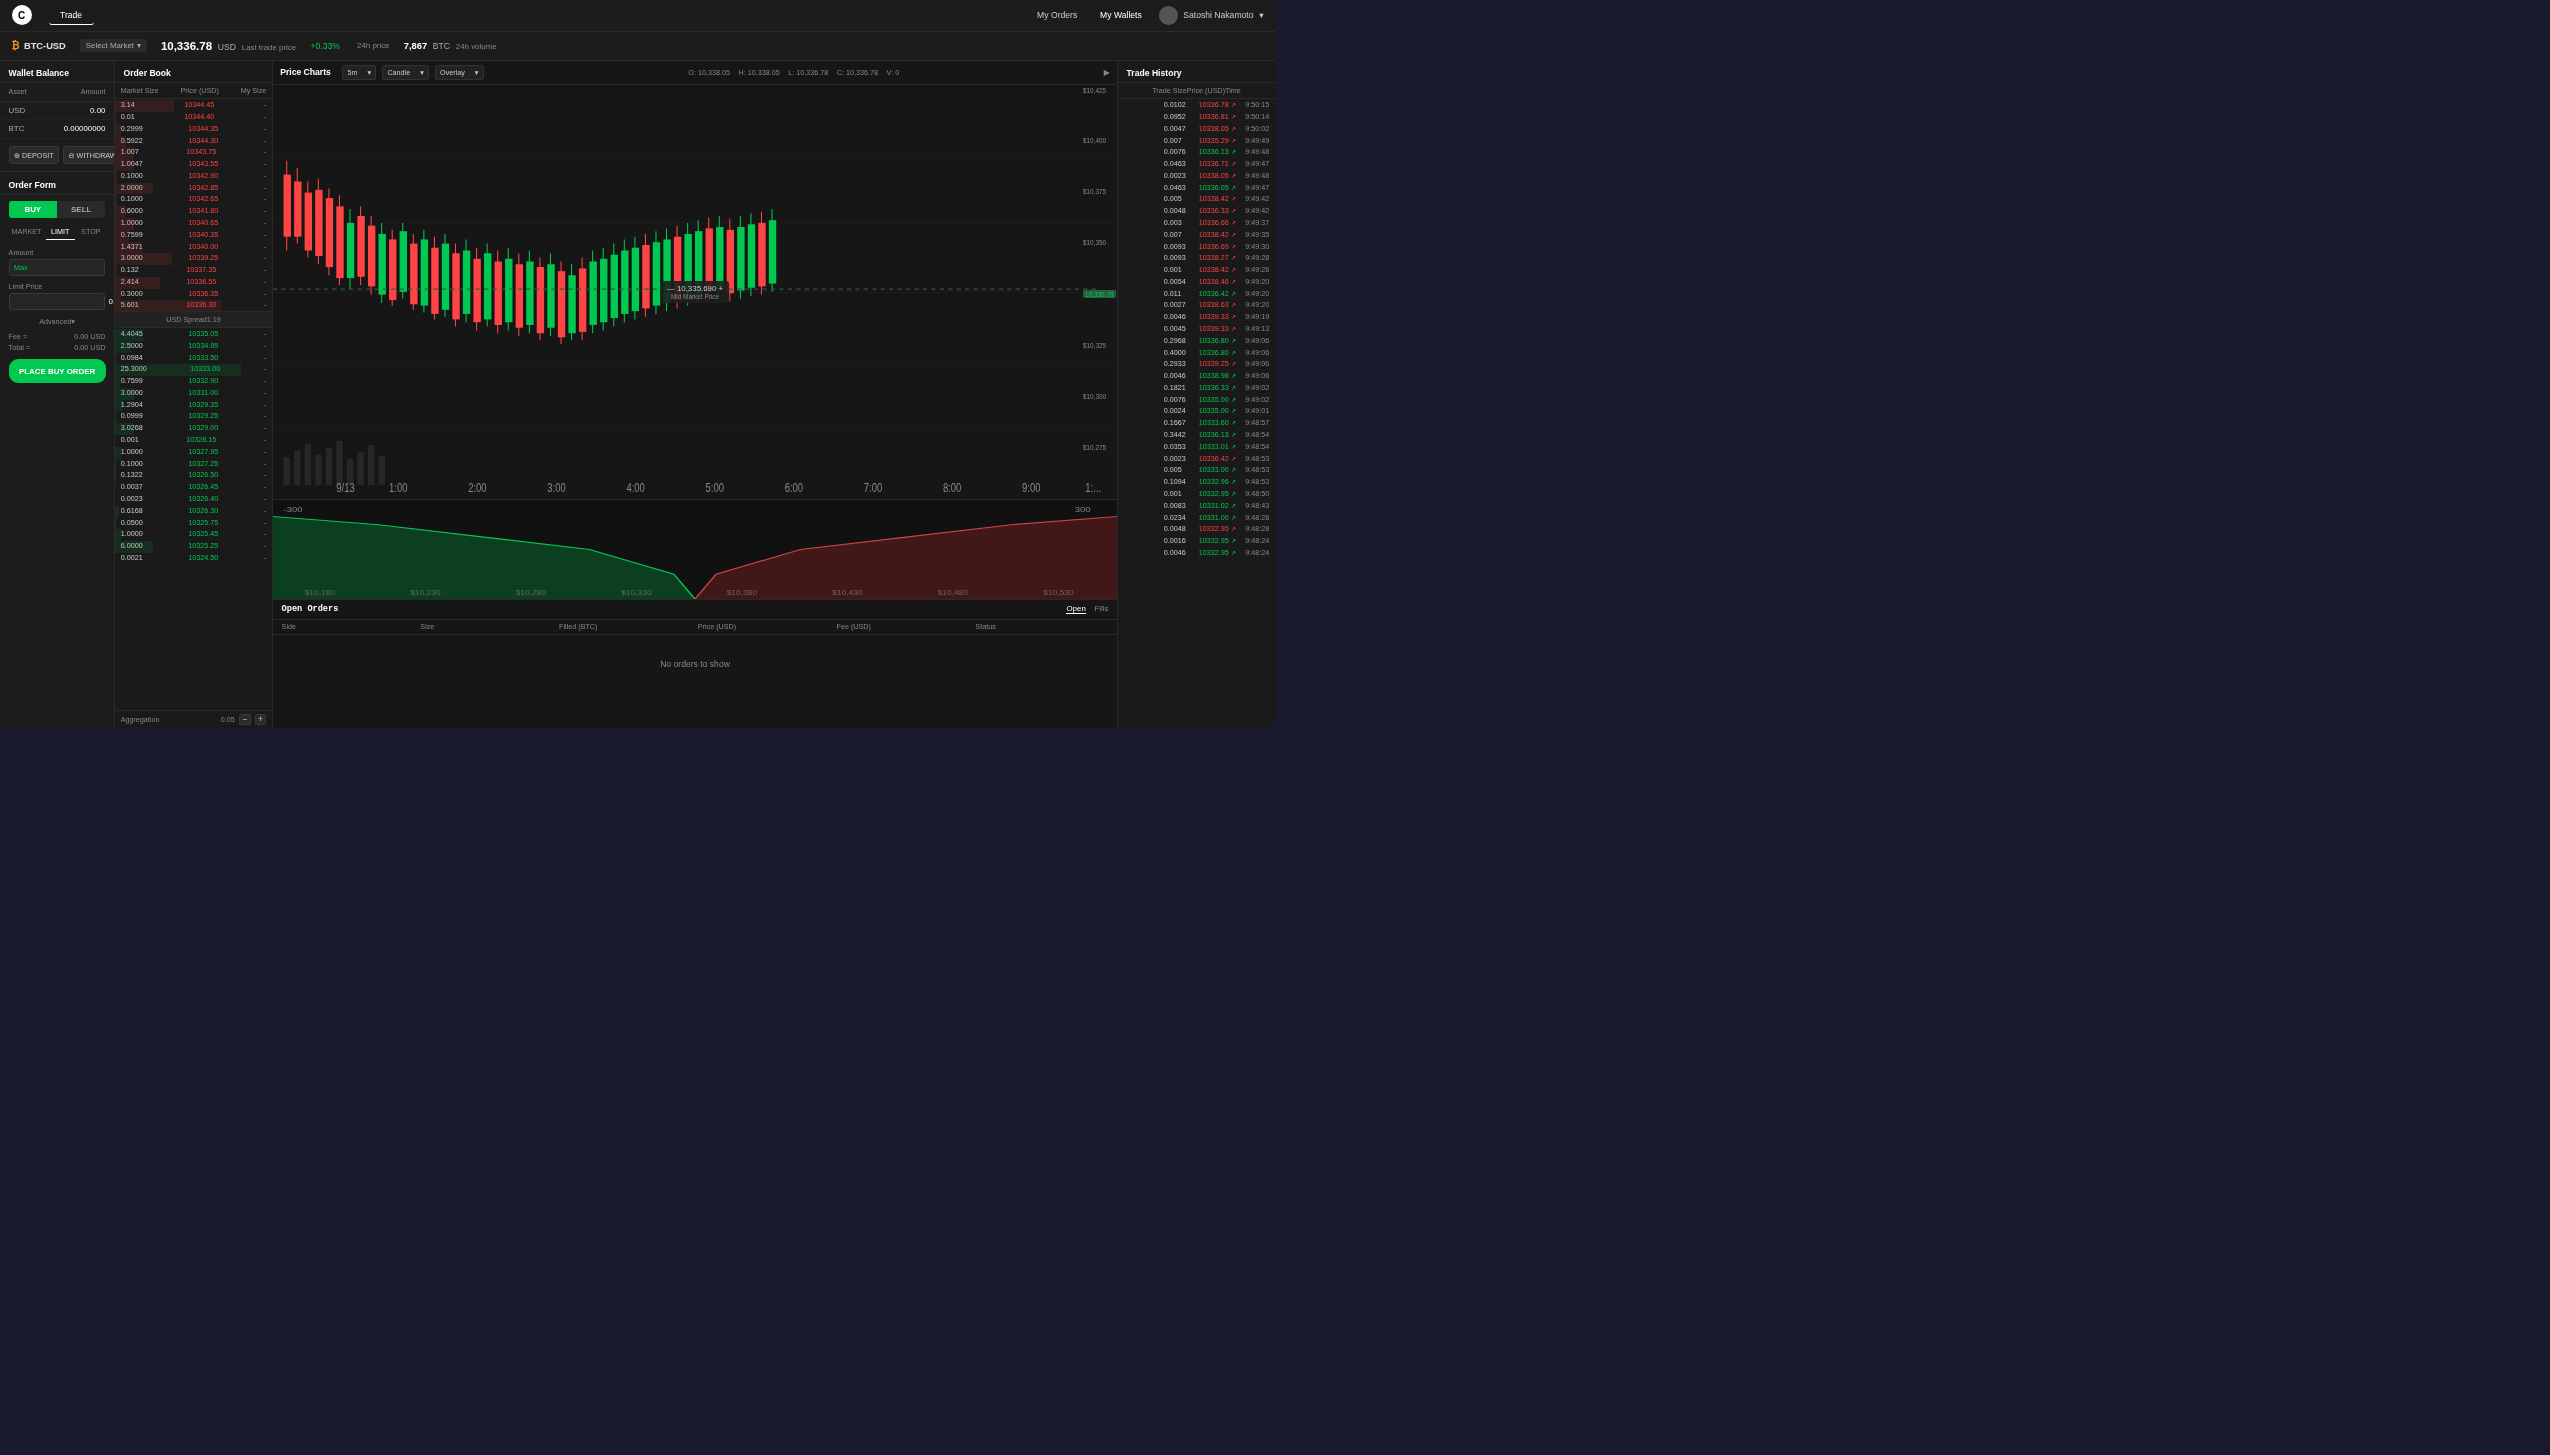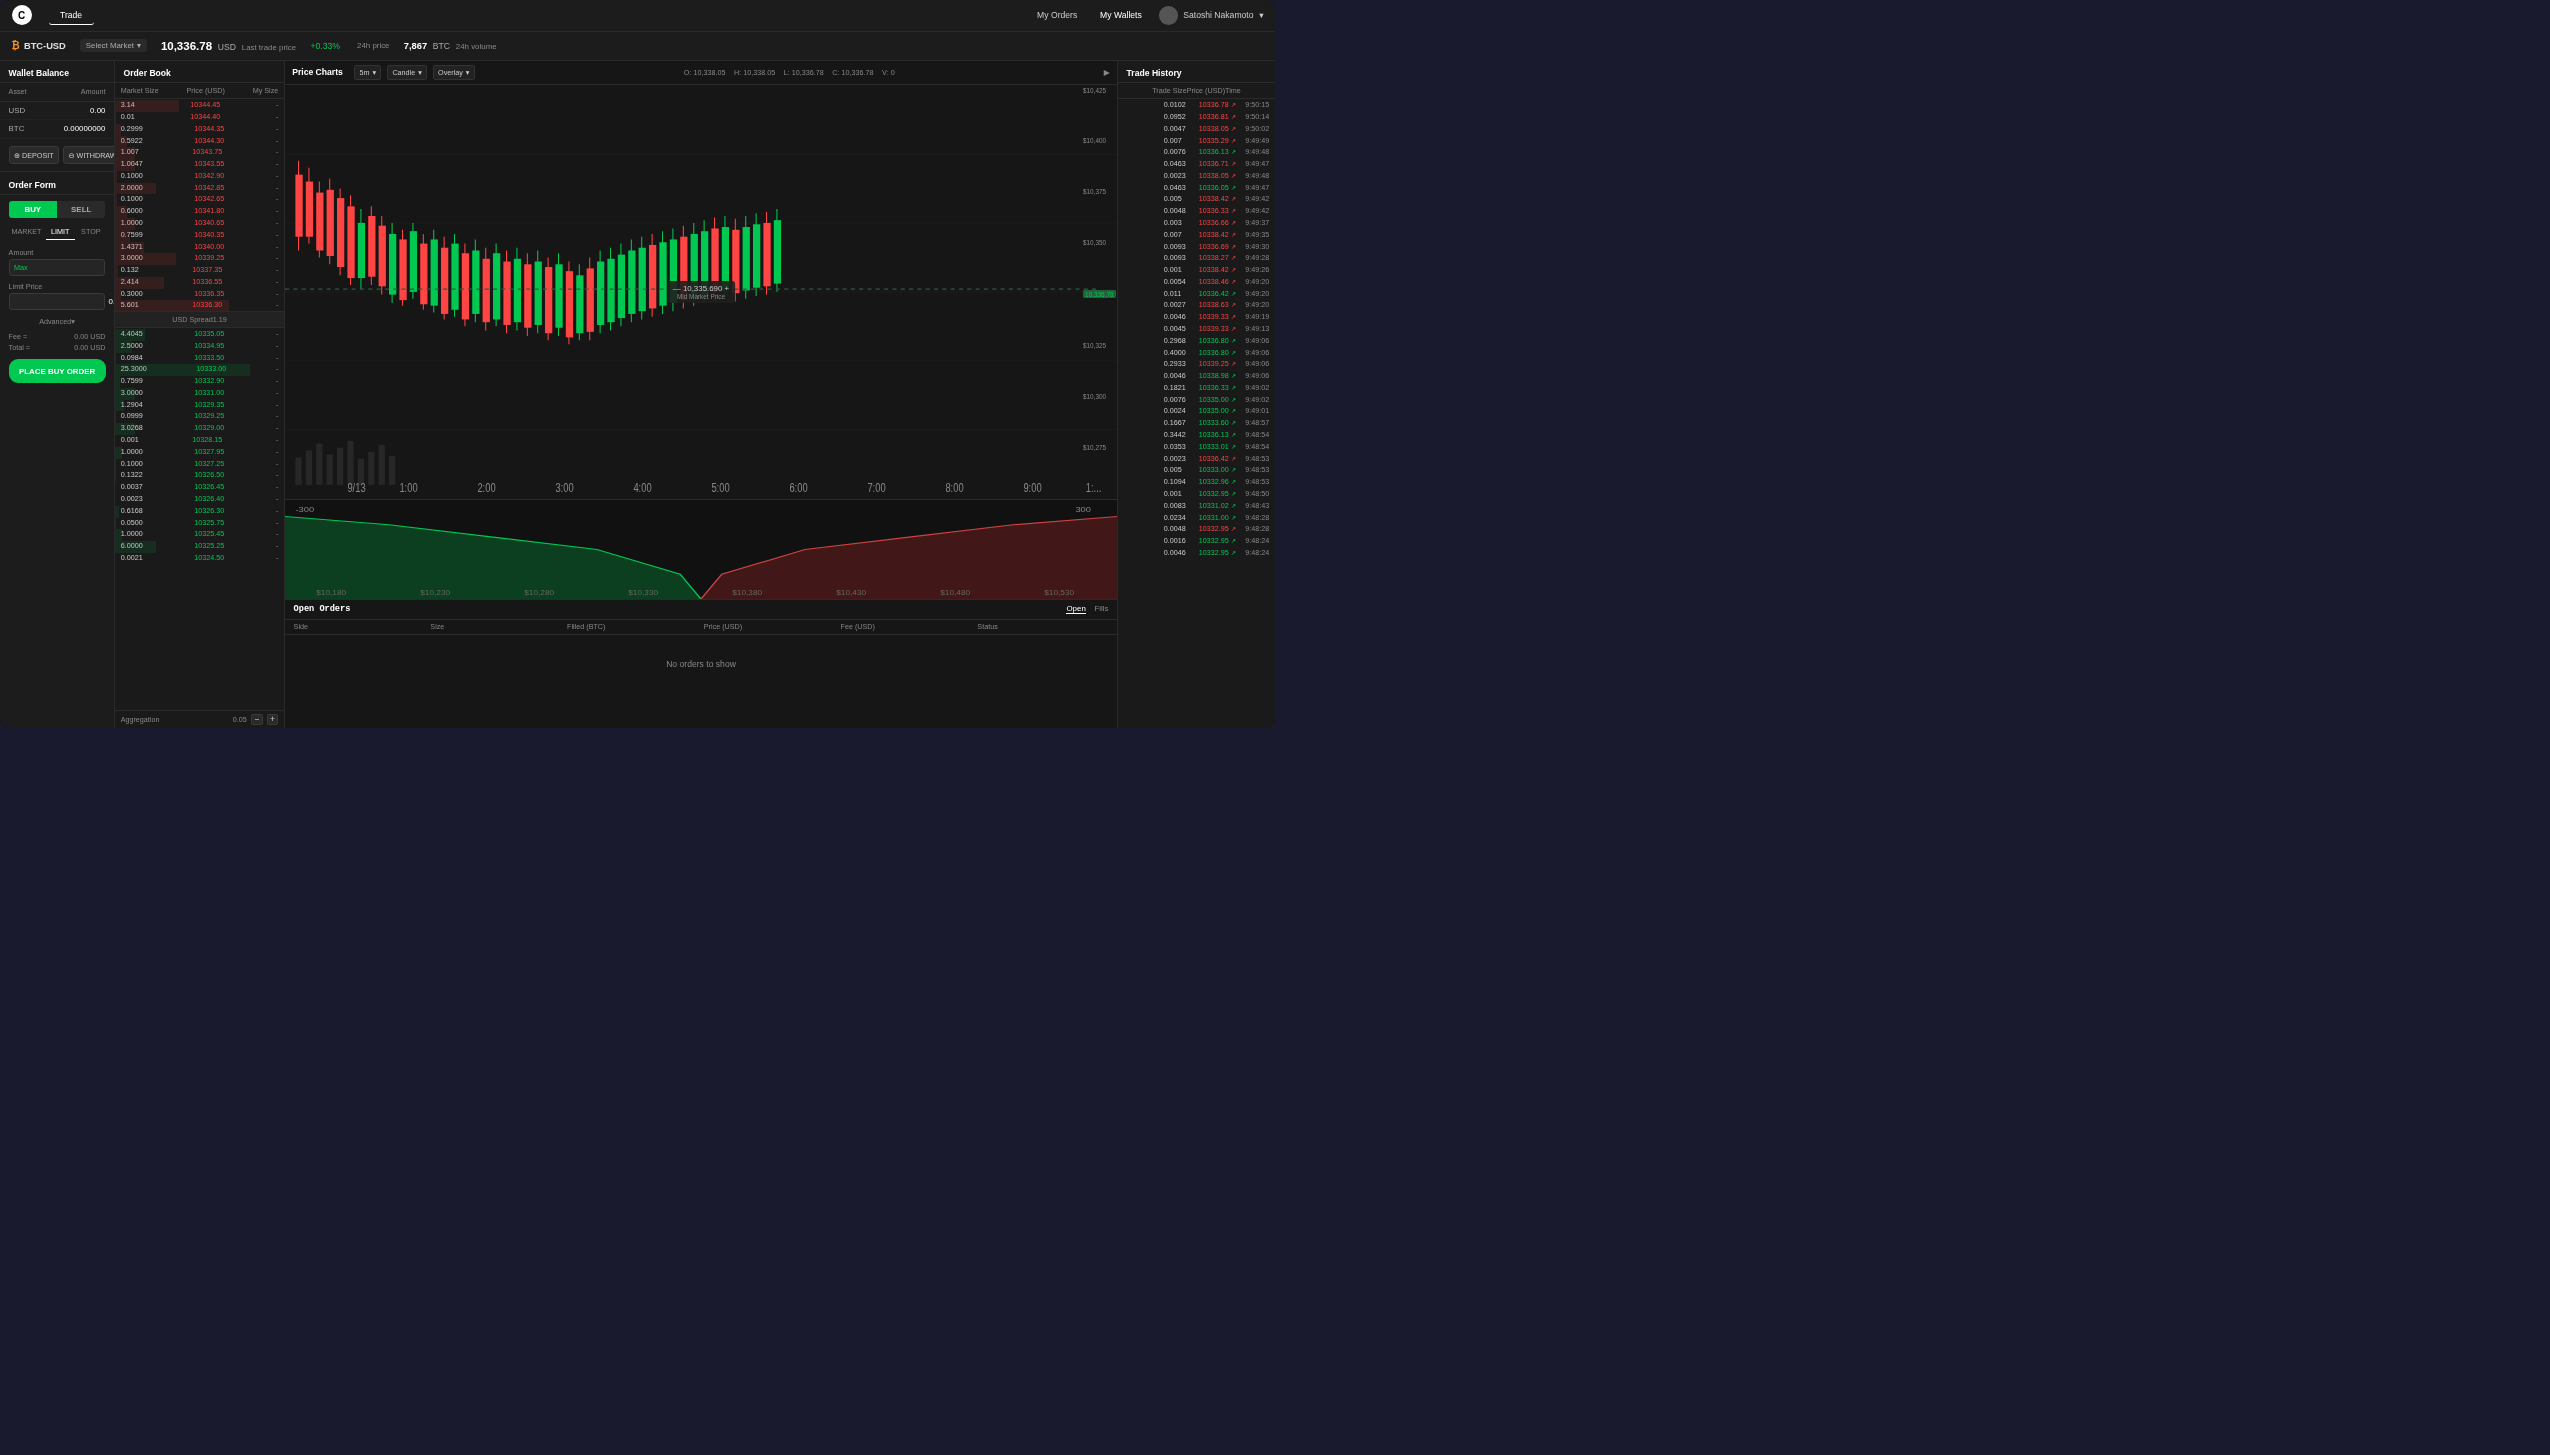--- a/index.html
+++ b/index.html
@@ -288,21 +288,21 @@
       padding: 7.2px;
       font-size: 7.9px;
       font-weight: 600;
       cursor: pointer;
       text-align: center;
       width: calc(100% - 17px);
     }
 
     
     .orderbook-panel {
-      width: 170px;
+      width: 158px;
       background: #1a1a1a;
       border-right: 0.7px solid #2a2a2a;
       display: flex;
       flex-direction: column;
       flex-shrink: 0;
     }
     .ob-title {
       padding: 7.2px 8.6px 4.3px;
       font-size: 8.6px;
       font-weight: 600;
@@ -386,21 +386,21 @@
     }
     .charts-title {
       font-size: 8.6px;
       font-weight: 600;
       color: #fff;
       margin-right: 5.7px;
     }
     .chart-control {
       display: flex;
       align-items: center;
-      gap: 3px;
+      gap: 10px;
       background: #222;
       border: 0.7px solid #333;
       border-radius: 2.1px;
       padding: 2.1px 4.3px;
       cursor: pointer;
       font-size: 7.2px;
       color: #ccc;
     }
     .ohlcv-display {
       display: flex;

